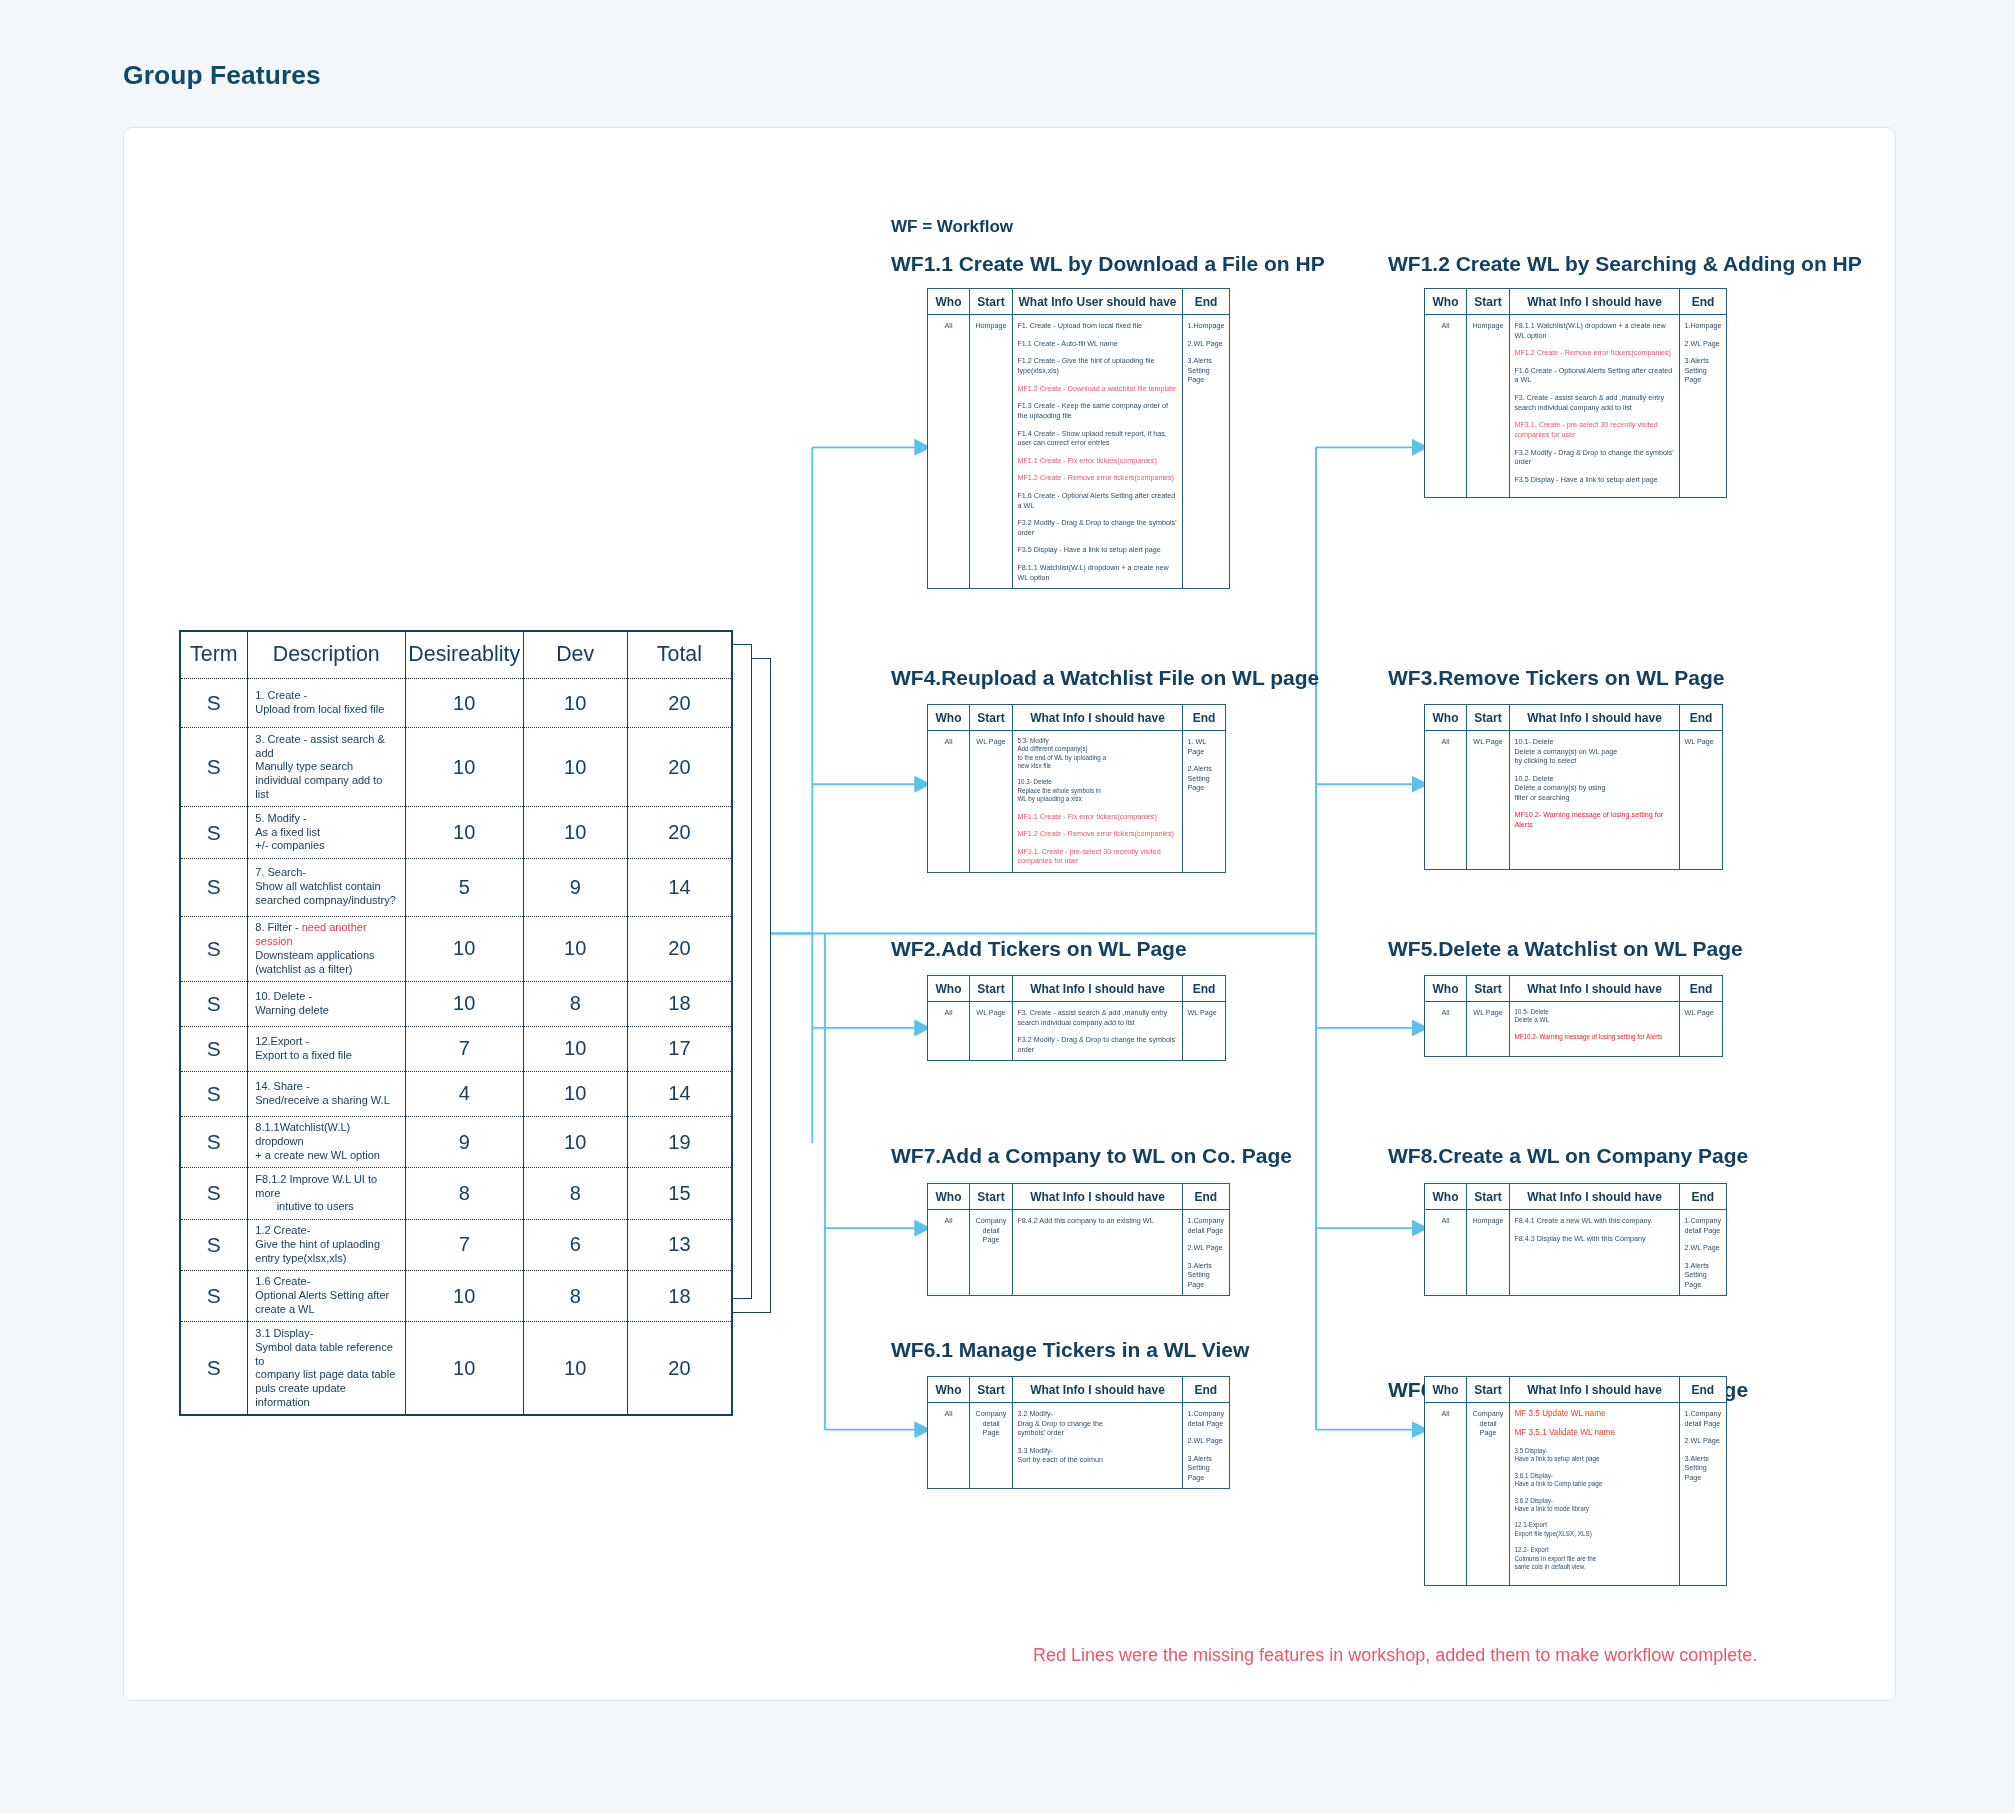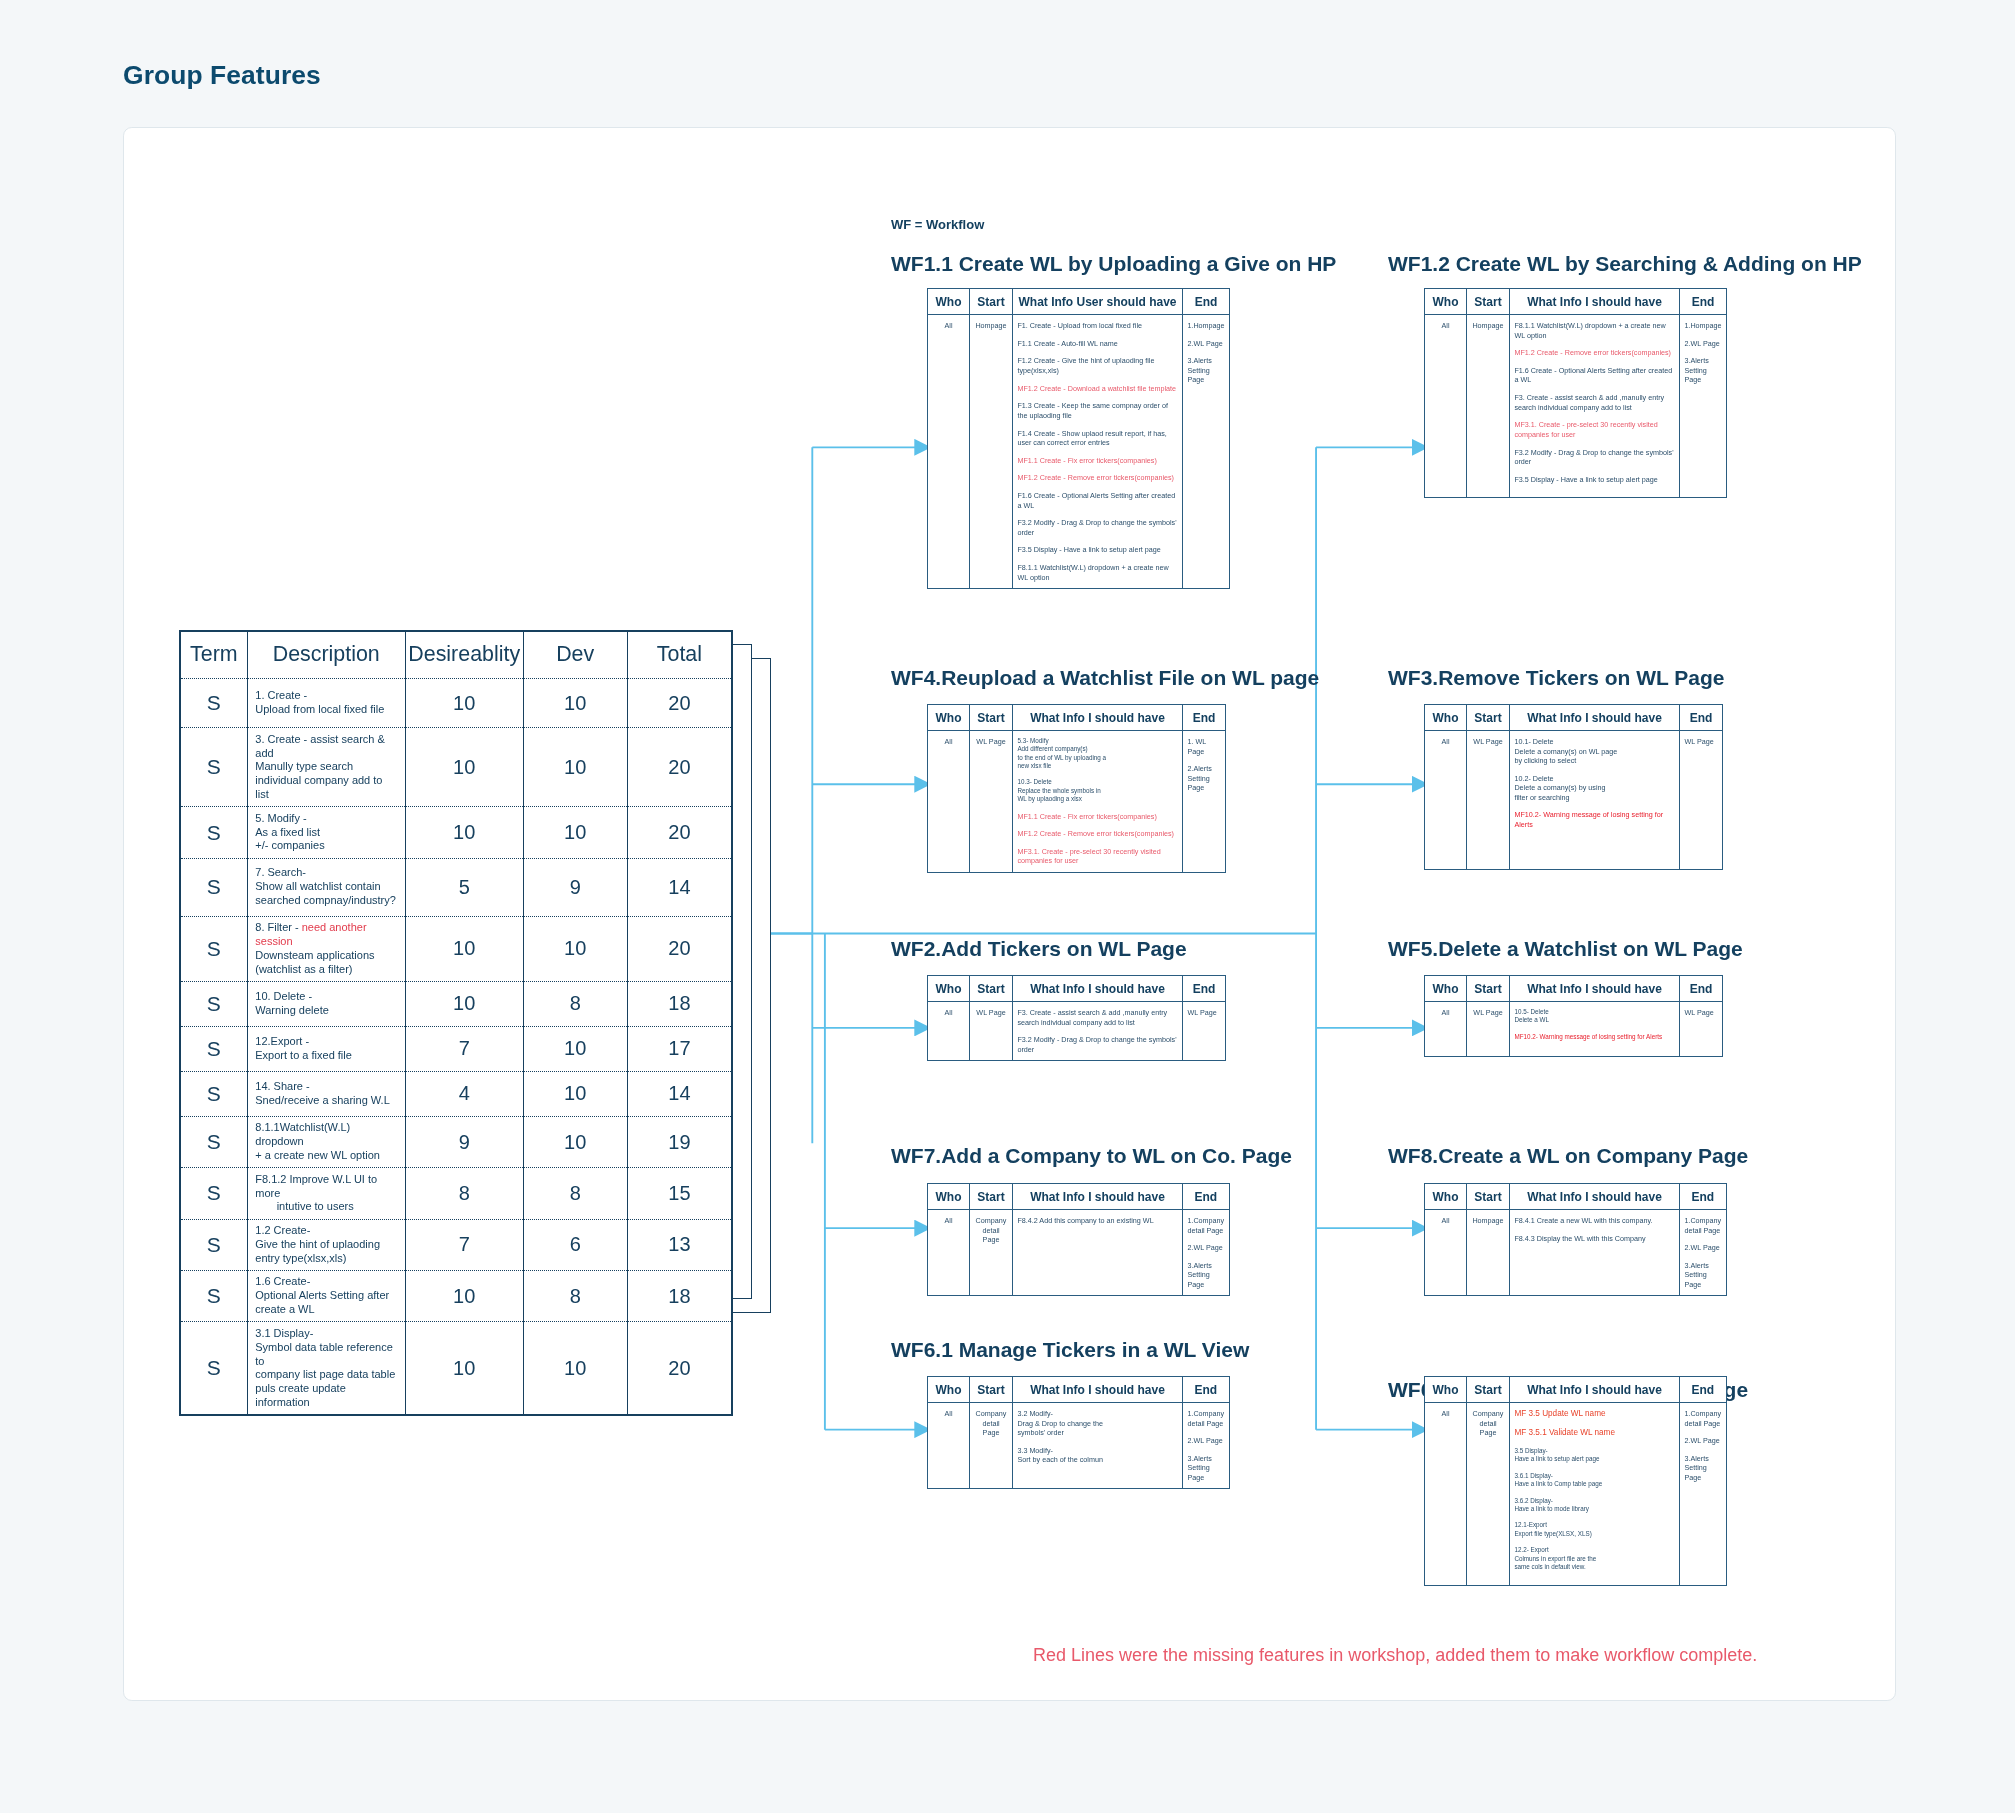--- a/index.html
+++ b/index.html
@@ -23,21 +23,21 @@
     position:absolute; left:123px; top:127px;
     width:1773px; height:1574px;
     background:#ffffff;
     border:1.3px solid #dfe7ec;
     border-radius:8.8px;
   }
 
   
   #wf-legend {
     position:absolute; left:891px; top:217px;
-    font-size:13px; font-weight:600; color:#14405f;
+    font-size:17px; font-weight:600; color:#14405f;
   }
   #red-note {
     position:absolute; left:1033px; top:1645px;
     font-size:18px; color:#e8596a; white-space:nowrap;
   }
 
   
   #left-table-wrap { position:absolute; left:179px; top:630px; }
   .stack-shadow {
     position:absolute; background:#ffffff;
@@ -336,21 +336,21 @@
           </td>
           <td class="c-num c-des">10</td>
           <td class="c-num c-dev">10</td>
           <td class="c-num c-tot">20</td>
         </tr>
       </tbody>
   </table>
 </div>
 <div id="left-caption">Features for short-term from workshop</div>
 
-<div class="wf-heading" style="left:891px; top:252px;">WF1.1  Create WL by Uploading a Give on HP</div>
+<div class="wf-heading" style="left:891px; top:252px;">WF1.1  Create WL by Download a File on HP</div>
 <div class="wf-heading" style="left:1388px; top:252px;">WF1.2  Create WL by Searching &amp; Adding on HP</div>
 <div class="wf-heading" style="left:891px; top:666px;">WF4.Reupload a Watchlist File on WL page</div>
 <div class="wf-heading" style="left:1388px; top:666px;">WF3.Remove Tickers on WL Page</div>
 <div class="wf-heading" style="left:891px; top:937px;">WF2.Add Tickers on WL Page</div>
 <div class="wf-heading" style="left:1388px; top:937px;">WF5.Delete a Watchlist on WL Page</div>
 <div class="wf-heading" style="left:891px; top:1144px;">WF7.Add a Company to WL on Co. Page</div>
 <div class="wf-heading" style="left:1388px; top:1144px;">WF8.Create a WL on Company Page</div>
 <div class="wf-heading" style="left:891px; top:1338px;">WF6.1 Manage Tickers in a WL View</div>
 <div class="wf-heading" style="left:1388px; top:1338px;margin-top:40px;">WF6.2 Manage WL/WLs on WL Page</div>
 

